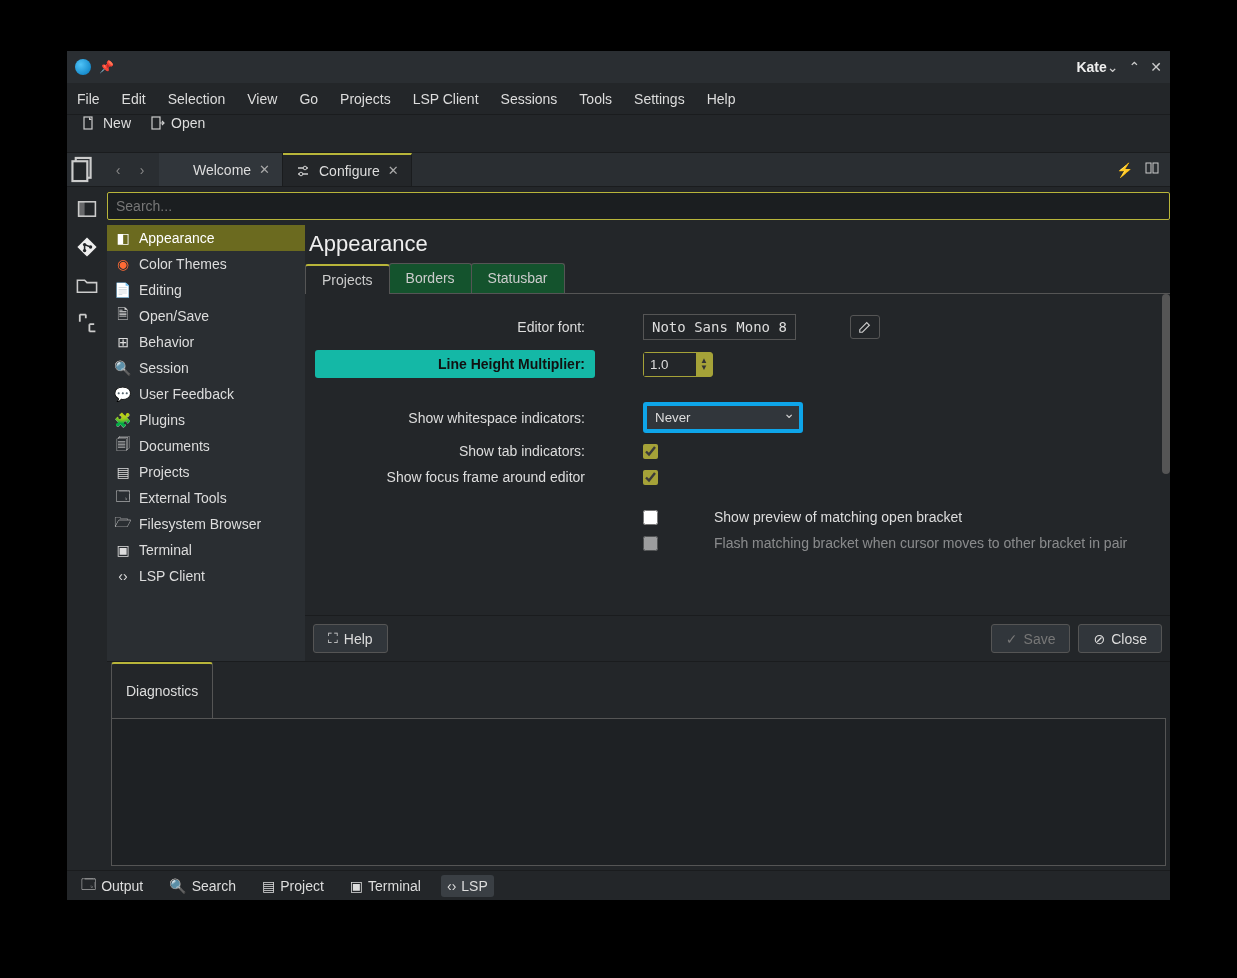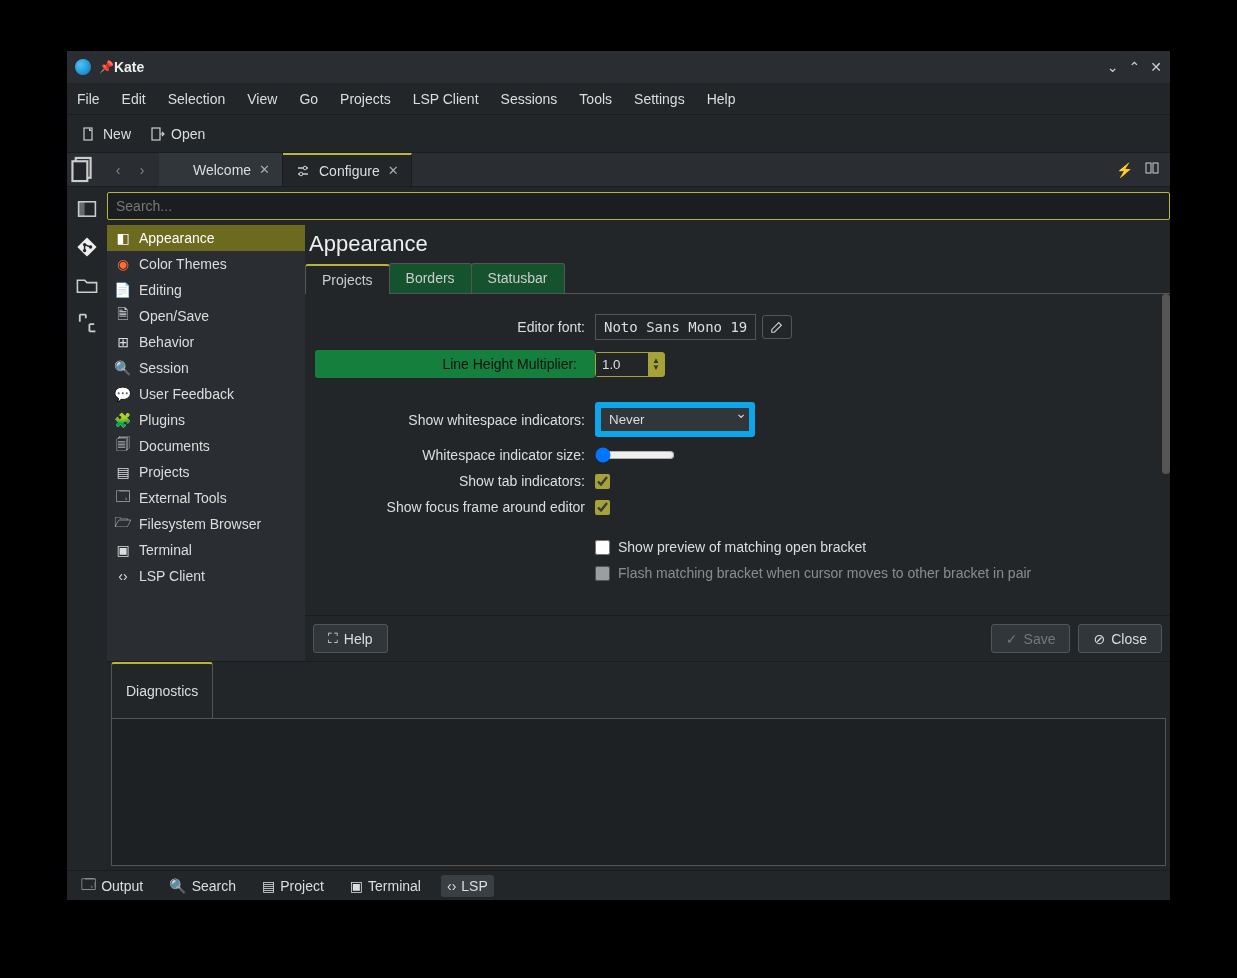--- a/index.html
+++ b/index.html
@@ -1,26 +1,26 @@
 <!DOCTYPE html>
 <html><head>
 <meta charset="utf-8">
 <style>
 * { box-sizing: border-box; margin: 0; padding: 0; font-family: -apple-system, "Segoe UI", sans-serif; }
 body { background: #000; width: 1237px; height: 978px; position: relative; }
 .window { position: absolute; left: 67px; top: 51px; width: 1103px; height: 849px; background: #232629; color: #ddd; display: flex; flex-direction: column; font-size: 14px; }
 .titlebar { height: 32px; display: flex; align-items: center; padding: 0 8px; background: #2a2e32; }
 .titlebar .app-icon { width: 16px; height: 16px; border-radius: 50%; background: radial-gradient(circle at 35% 35%, #4fc3f7, #0277bd); margin-right: 6px; }
 .titlebar .pin-icon { color: #ccc; font-size: 12px; margin-left: 2px; }
-.titlebar .title { flex: 1; text-align: left; font-weight: bold; color: #eee; }
+.titlebar .title { flex: 1; text-align: right; font-weight: bold; color: #eee; }
 .titlebar .win-btns { display: flex; gap: 10px; color: #ccc; font-size: 14px; }
 .titlebar .win-btns span { cursor: pointer; }
 .menubar { height: 32px; display: flex; align-items: center; gap: 22px; padding: 0 10px; color: #ddd; border-bottom: 1px solid #1a1c1e; }
 .menubar span { cursor: pointer; }
-.toolbar { height: 38px; display: flex; align-items: center; gap: 18px; padding: 0 14px; border-bottom: 1px solid #1a1c1e; }
+.toolbar { height: 38px; display: flex; align-items: flex-start; gap: 18px; padding: 0 14px; border-bottom: 1px solid #1a1c1e; }
 .toolbar .tb-item { display: flex; align-items: center; gap: 6px; cursor: pointer; color: #ddd; }
 .icon { display: inline-flex; width: 16px; height: 16px; }
 .tabbar { height: 34px; display: flex; align-items: stretch; background: #2a2e32; border-bottom: 1px solid #1a1c1e; }
 .tb-left-icon { width: 34px; display: flex; align-items: center; justify-content: center; }
 .navbtns { display: flex; align-items: center; padding: 0 6px; gap: 2px; }
 .navbtns span { width: 22px; text-align: center; color: #888; cursor: pointer; }
 .tab { display: flex; align-items: center; gap: 8px; padding: 0 12px; background: #31363b; border-right: 1px solid #1a1c1e; cursor: pointer; }
 .tab.active { background: #232629; border-top: 2px solid #b8b53a; }
 .tab .close { color: #aaa; font-size: 13px; }
 .tabbar-right { margin-left: auto; display: flex; align-items: center; gap: 10px; padding: 0 10px; color: #aaa; }
@@ -36,29 +36,29 @@
 .sidebar .item { display: flex; align-items: center; gap: 8px; padding: 5px 8px; cursor: pointer; color: #ddd; }
 .sidebar .item.active { background: #6b6a1f; color: #fff; }
 .sidebar .item .s-icon { width: 16px; height: 16px; display: inline-flex; align-items: center; justify-content: center; flex-shrink: 0; }
 .main-panel { flex: 1; display: flex; flex-direction: column; background: #232629; }
 .main-title { font-size: 22px; padding: 6px 0 6px 4px; color: #eee; }
 .subtabs { display: flex; border-bottom: 1px solid #555; }
 .subtab { padding: 6px 16px; cursor: pointer; color: #ccc; background: #14532d; border: 1px solid #555; border-bottom: none; margin-right: -1px; border-radius: 3px 3px 0 0; }
 .subtab.active { background: #232629; border-top: 2px solid #b8b53a; position: relative; top: 1px; }
 .form-area { flex: 1; overflow: hidden; padding: 20px 10px 0 10px; position: relative; }
 .form-scroll { position: absolute; right: 0; top: 0; width: 8px; height: 180px; background: #555; border-radius: 4px; }
-.form-row { display: flex; align-items: center; margin-bottom: 10px; }
+.form-row { display: flex; align-items: center; margin-bottom: 10px; gap: 48px; }
 .form-row label { width: 280px; text-align: right; padding-right: 10px; color: #ddd; }
-.form-row label.hl { background: #15803d; color: #111; padding: 6px 18px; border-radius: 3px; }
+.form-row label.hl { background: #14b8a6; color: #111; padding: 6px 10px; border-radius: 3px; font-weight: bold; }
 .font-box { border: 1px solid #555; padding: 4px 8px; font-family: monospace; background: #232629; }
 .edit-btn { border: 1px solid #555; padding: 4px 7px; margin-left: 6px; border-radius: 3px; cursor: pointer; display: inline-flex; }
 .spinner { display: flex; align-items: center; border: 1px solid #a5a238; background: #a5a238; border-radius: 3px; }
 .spinner input { width: 52px; background: #232629; border: none; color: #ddd; padding: 4px 6px; outline: none; }
 .spinner .arrows { width: 16px; display: flex; flex-direction: column; font-size: 8px; color: #333; line-height: 7px; text-align: center; cursor: pointer; background: #a5a238; }
-select { background: #31363b; color: #ddd; border: 6px solid #0ea5e9; padding: 4px 24px 4px 8px; border-radius: 3px; appearance: none; width: 160px; }
+select { background: #31363b; color: #ddd; border: 4px solid #0ea5e9; padding: 4px 24px 4px 8px; border-radius: 3px; appearance: none; width: 160px; }
 .select-wrap { position: relative; display: inline-block; }
 .select-wrap::after { content: "⌄"; position: absolute; right: 8px; top: 3px; pointer-events: none; color: #ccc; }
 .slider { width: 80px; }
 input[type=checkbox] { width: 15px; height: 15px; accent-color: #a5a238; }
 .btn-row { display: flex; padding: 8px; gap: 8px; border-top: 1px solid #1a1c1e; }
 .btn { border: 1px solid #555; background: #31363b; padding: 5px 14px; border-radius: 3px; display: flex; align-items: center; gap: 6px; cursor: pointer; color: #ddd; }
 .btn.disabled { color: #777; cursor: default; }
 .btn-row .spacer { flex: 1; }
 .diag-panel { border-top: 1px solid #1a1c1e; }
 .diag-tab-row { display: flex; }
@@ -255,21 +255,21 @@
           <div class="subtabs">
             <div class="subtab active">Projects</div>
             <div class="subtab">Borders</div>
             <div class="subtab">Statusbar</div>
           </div>
           <div class="form-area">
             <div class="form-scroll"></div>
 
             <div class="form-row">
               <label>Editor font:</label>
-              <span class="font-box">Noto Sans Mono 19</span>
+              <span class="font-box">Noto Sans Mono 8</span>
               <span class="edit-btn">
                   <svg width="14" height="14" viewBox="0 0 16 16">
                     <path d="M2 14 L2 11 L10 3 L13 6 L5 14 Z" fill="none" stroke="#ccc" stroke-width="1.3"></path>
                   </svg>
                 </span>
             </div>
 
             <div class="form-row">
               <label class="hl">Line Height Multiplier:</label>
               <div class="spinner">
@@ -283,24 +283,20 @@
 
             <div style="height:14px"></div>
 
             <div class="form-row">
               <label>Show whitespace indicators:</label>
               <div class="select-wrap">
                 <select><option>Never</option></select>
               </div>
             </div>
 
-            <div class="form-row">
-              <label>Whitespace indicator size:</label>
-              <input type="range" class="slider" min="0" max="5" value="0" style="">
-            </div>
 
             <div class="form-row">
               <label>Show tab indicators:</label>
               <input type="checkbox" checked="" style="">
             </div>
 
             <div class="form-row">
               <label>Show focus frame around editor</label>
               <input type="checkbox" checked="" style="">
             </div>

